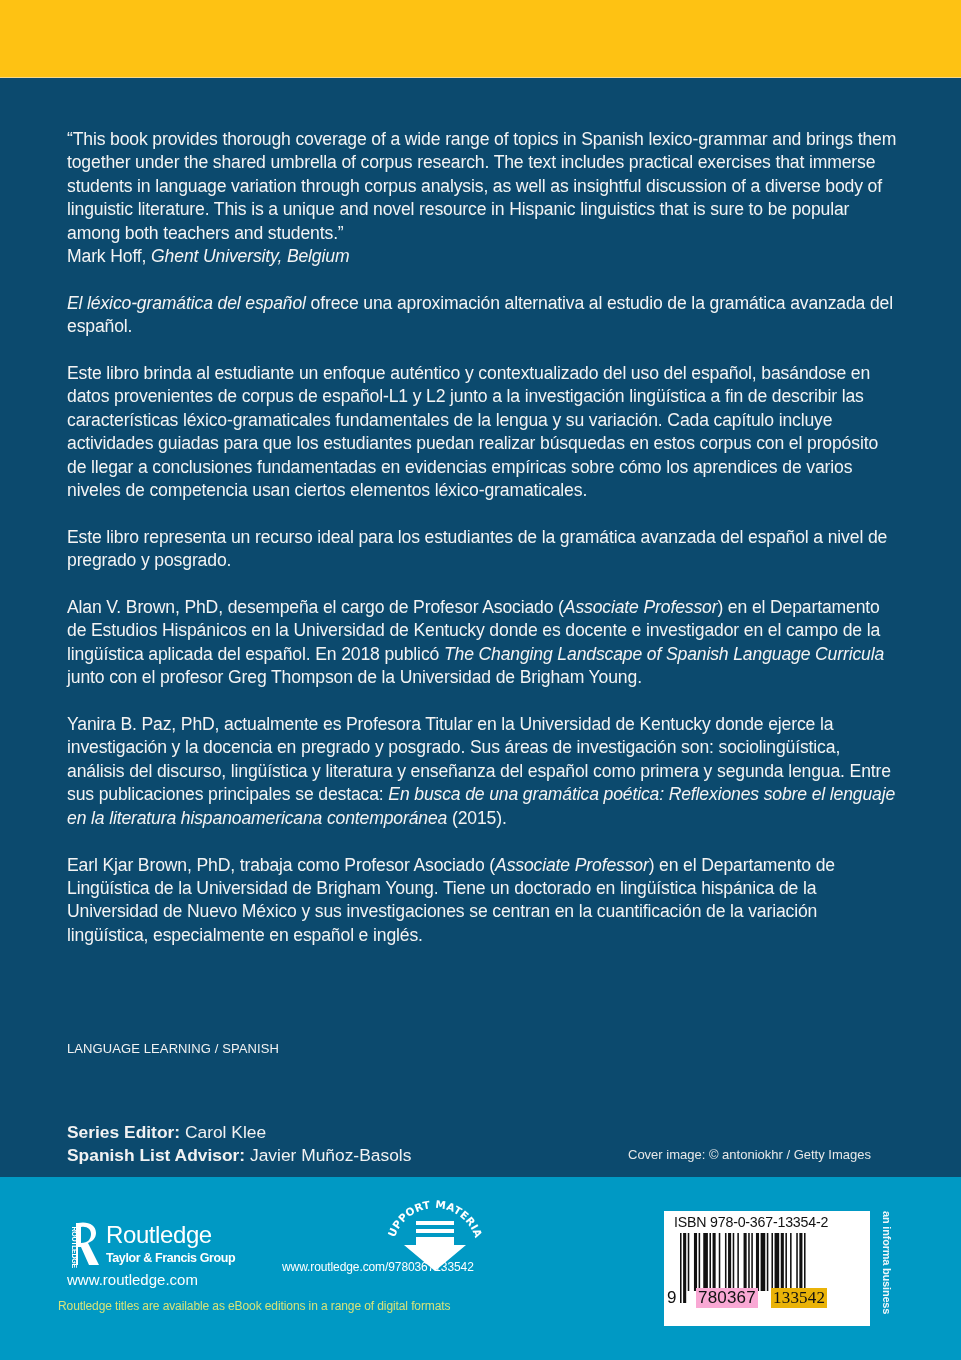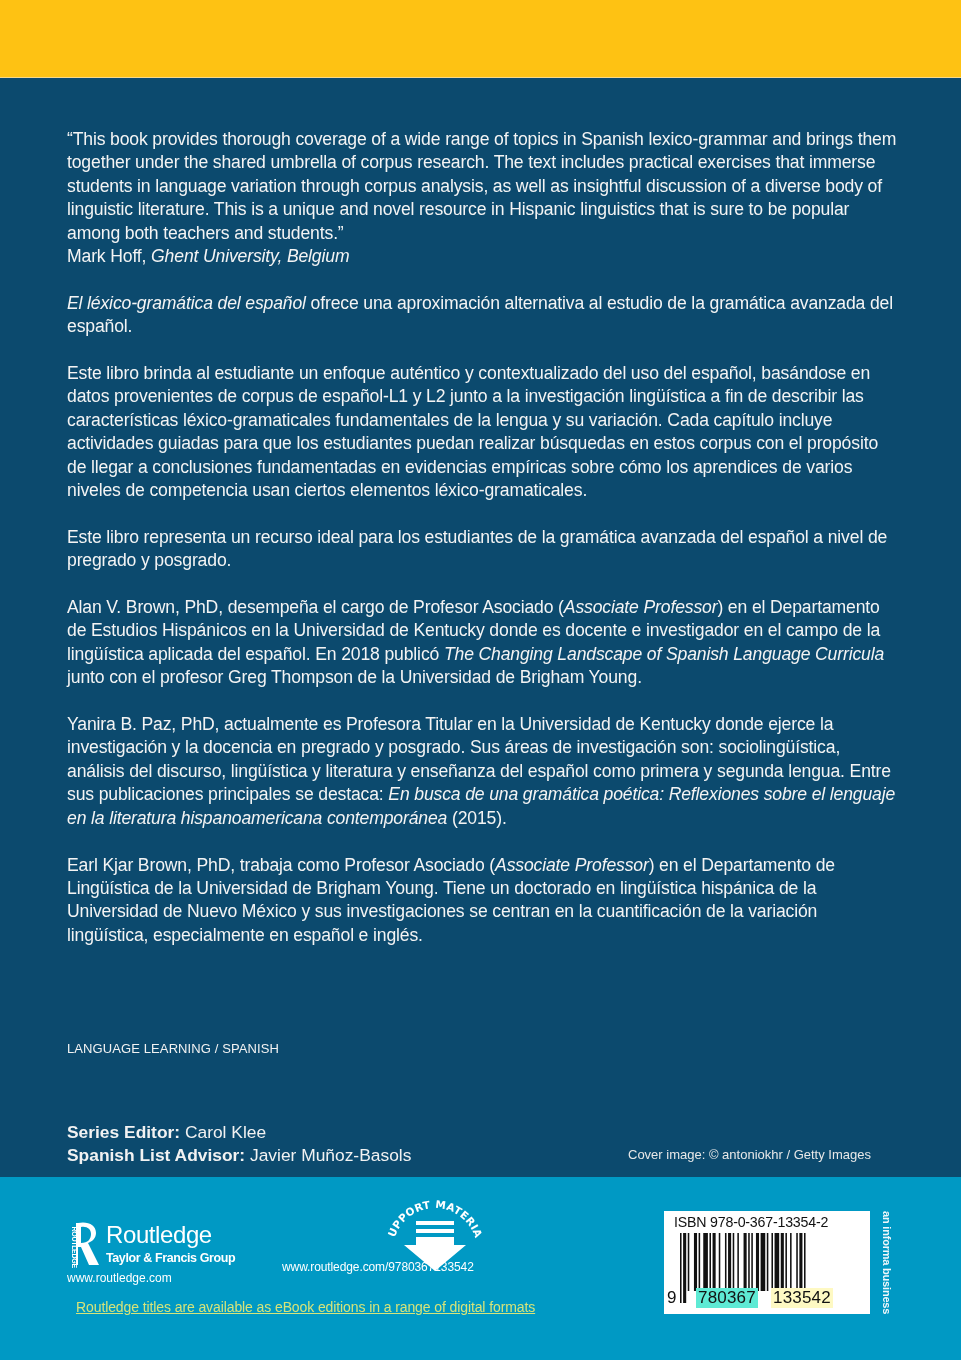--- a/index.html
+++ b/index.html
@@ -16,32 +16,32 @@
     .credits { position: absolute; left: 67px; top: 1043px; font-size: 17.4px; line-height: 23px; color: #f2f2f2; }
     .credits b { font-weight: bold; }
     .cover-credit { position: absolute; left: 628px; top: 1069px; font-size: 13px; color: #e8e8e8; }
 
     .bottom-band { position: absolute; left: 0; top: 1177px; width: 961px; height: 183px; background: #0099c4; }
     .logo { position: absolute; left: 66px; top: 44px; width: 180px; height: 46px; }
     .logo-mark { position: absolute; left: 0; top: 0; width: 34px; height: 46px; }
     .logo-vert { position: absolute; left: -7px; top: 17px; transform: rotate(90deg); font-size: 7px; font-weight: bold; color: #fff; letter-spacing: -0.3px; width: 30px; }
     .logo-name { position: absolute; left: 40px; top: 0; font-size: 24px; color: #fff; letter-spacing: -0.4px; }
     .logo-sub { position: absolute; left: 40px; top: 30px; font-size: 12.5px; font-weight: bold; color: #fff; letter-spacing: -0.4px; }
-    .site-url { position: absolute; left: 67px; top: 94px; font-size: 12px; color: #fff; }
-    .ebook-note { position: absolute; left: 76px; top: 122px; font-size: 14px; color: #d6e47a; letter-spacing: -0.1px; text-decoration: underline; }
+    .site-url { position: absolute; left: 67px; top: 94px; font-size: 15px; color: #fff; }
+    .ebook-note { position: absolute; left: 58px; top: 122px; font-size: 12px; color: #d6e47a; letter-spacing: -0.1px; }
 
     .support { position: absolute; left: 380px; top: 12px; width: 110px; height: 86px; }
     .support-url { position: absolute; left: 282px; top: 83px; font-size: 12px; color: #fff; letter-spacing: -0.1px; }
 
-    .barcode-box { position: absolute; left: 664px; top: 34px; width: 206px; height: 103px; background: #ffffff; }
+    .barcode-box { position: absolute; left: 664px; top: 34px; width: 206px; height: 115px; background: #ffffff; }
     .isbn-label { position: absolute; left: 10px; top: 3px; font-size: 14.2px; color: #111; letter-spacing: -0.2px; white-space: nowrap; }
     .bars { position: absolute; left: 16px; top: 22px; width: 180px; height: 70px; }
     .isbn-digits-first { position: absolute; left: 3px; top: 77px; font-size: 17px; color: #111; background: #fff; }
-    .isbn-digits-a { position: absolute; left: 32px; top: 77px; font-size: 17px; color: #111; background: #5eead4; padding: 0 2px; letter-spacing: 0.2px; }
-    .isbn-digits-b { position: absolute; left: 107px; top: 77px; font-size: 17px; color: #111; background: #fef9c3; padding: 0 2px; letter-spacing: 0.2px; }
+    .isbn-digits-a { position: absolute; left: 32px; top: 77px; font-size: 17px; color: #111; background: #f9a8d4; padding: 0 2px; letter-spacing: 0.2px; }
+    .isbn-digits-b { position: absolute; left: 107px; top: 77px; font-size: 17px; color: #111; background: #eab308; padding: 0 2px; letter-spacing: 0.2px; font-family: Liberation Serif, serif; }
     .informa { position: absolute; left: 880px; top: 34px; transform-origin: left top; transform: rotate(90deg) translateY(-13px); font-size: 11px; font-weight: bold; color: #eef7fb; white-space: nowrap; letter-spacing: -0.2px; }
   </style>
 </head>
 <body>
 
 <div class="top-band"></div>
 
 <div class="main">
   <div class="text-col">
     <p class="para">

